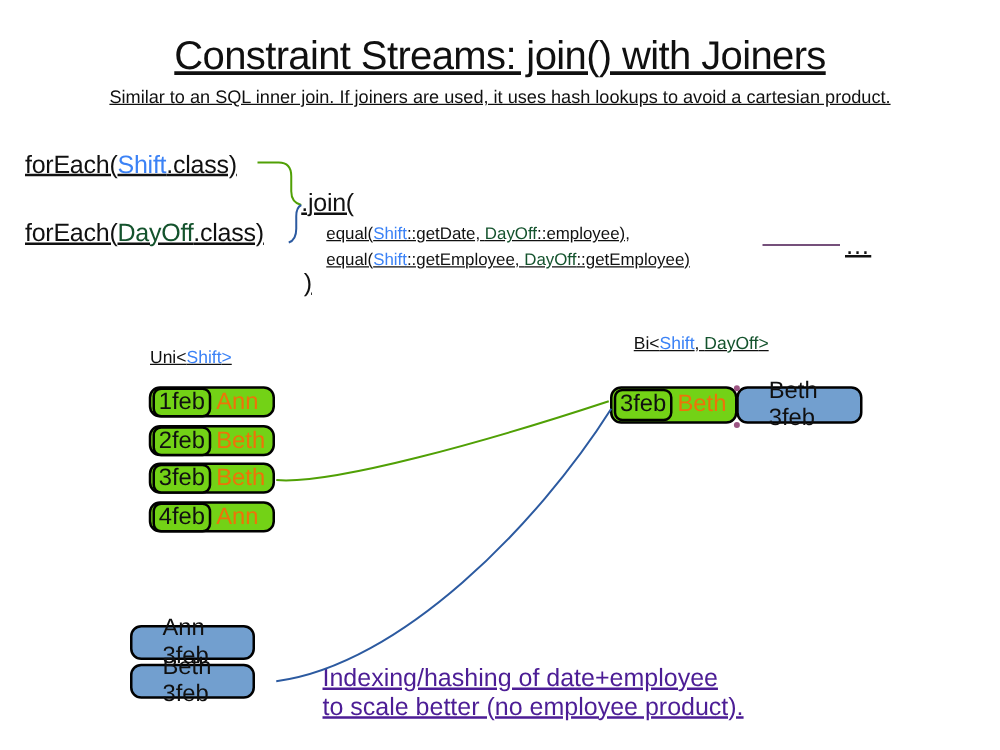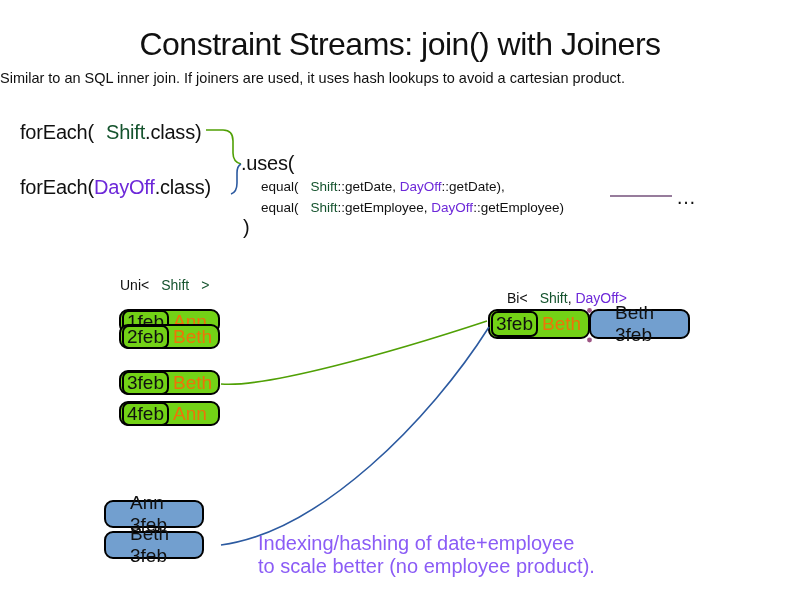--- a/index.html
+++ b/index.html
@@ -1,64 +1,64 @@
 <!DOCTYPE html>
 <html><head>
 <meta charset="utf-8">
 <style>
   html, body { margin: 0; padding: 0; background: #ffffff; }
   #slide {
     position: relative; width: 800px; height: 600px; background: #ffffff;
     font-family: "Liberation Sans", sans-serif; color: #111; overflow: hidden;
   }
-  .abs { position: absolute; white-space: nowrap; }
+  .abs { position: absolute; white-space: nowrap; text-decoration: underline; }
 
   
   .title { left: 0; right: 0; top: 26px; text-align: center; font-size: 32px; letter-spacing: -0.5px; color: #101010; }
-  .subtitle { left: 0; right: 0; top: 70px; text-align: left; font-size: 14.5px; color: #101010; }
+  .subtitle { left: 0; right: 0; top: 70px; text-align: center; font-size: 14.5px; color: #101010; }
 
   
   .code-lg { font-size: 20px; letter-spacing: -0.2px; }
   .code-sm { font-size: 13.5px; }
   .fe1 { left: 20px; top: 121px; }
   .fe2 { left: 20px; top: 176px; }
   .join-open  { left: 241px; top: 152px; }
   .joiner1 { left: 261px; top: 179px; }
   .joiner2 { left: 261px; top: 200px; }
   .join-close { left: 243px; top: 216px; }
   .ellipsis { left: 676px; top: 186px; font-size: 20px; letter-spacing: 1px; }
 
-  .c-shift  { color: #14532d; margin-left: 12px; }
-  .c-dayoff { color: #6d28d9; }
+  .c-shift  { color: #3b82f6; }
+  .c-dayoff { color: #14532d; }
   .c-emp    { color: #ee7309; }
-  .c-note   { color: #8b5cf6; }
+  .c-note   { color: #4c1d95; }
 
   
   .stream-label { font-size: 14px; color: #101010; }
   .lbl-uni-shift  { left: 120px; top: 277px; }
   .lbl-uni-dayoff { left: 110px; top: 467px; }
-  .lbl-bi         { left: 507px; top: 290px; }
+  .lbl-bi         { left: 507px; top: 266px; }
 
   
   .card {
     position: absolute; box-sizing: border-box;
     border: 2px solid #000; border-radius: 9px;
     display: flex; align-items: center; font-size: 19px;
   }
   .card.green { background: #73d216; }
   .card.blue  { background: #729fcf; color: #101010; padding-left: 24px; }
   .datebox {
     box-sizing: border-box; border: 2px solid #000; border-radius: 7px;
     background: #73d216; height: 24px; margin-left: 1px; padding: 0 3px;
     display: flex; align-items: center; justify-content: center; color: #101010;
   }
   .empname { margin-left: 4px; }
 
   .gr { left: 119px; width: 101px; height: 25px; }
-  .gr0 { top: 309px; } .gr1 { top: 324px; } .gr2 { top: 370px; } .gr3 { top: 401px; }
+  .gr0 { top: 309px; } .gr1 { top: 340px; } .gr2 { top: 370px; } .gr3 { top: 401px; }
   .br { left: 104px; width: 100px; height: 28px; }
   .br0 { top: 500px; } .br1 { top: 531px; }
 
   
   .bi-green { left: 488px; top: 309px; width: 102px; height: 30px; }
   .bi-blue  { left: 589px; top: 309px; width: 101px; height: 30px; padding-left: 4px; }
   .bi-green .datebox { height: 26px; }
 
   
   .note { left: 258px; top: 532px; font-size: 20px; line-height: 22.5px; }
@@ -70,23 +70,23 @@
 
 <div id="slide">
 
   <div class="abs title">Constraint Streams: join() with Joiners</div>
   <div class="abs subtitle">Similar to an SQL inner join. If joiners are used, it uses hash lookups to avoid a cartesian product.</div>
 
   <div class="abs code-lg fe1"><span>forEach(</span><span class="c-shift">Shift</span><span>.class)</span></div>
 
   <div class="abs code-lg fe2"><span>forEach(</span><span class="c-dayoff">DayOff</span><span>.class)</span></div>
 
-  <div class="abs code-lg join-open">.uses(</div>
+  <div class="abs code-lg join-open">.join(</div>
 
-  <div class="abs code-sm joiner1"><span>equal(</span><span class="c-shift">Shift</span><span>::getDate, </span><span class="c-dayoff">DayOff</span><span>::getDate),</span></div>
+  <div class="abs code-sm joiner1"><span>equal(</span><span class="c-shift">Shift</span><span>::getDate, </span><span class="c-dayoff">DayOff</span><span>::employee),</span></div>
 
   <div class="abs code-sm joiner2"><span>equal(</span><span class="c-shift">Shift</span><span>::getEmployee, </span><span class="c-dayoff">DayOff</span><span>::getEmployee)</span></div>
 
   <div class="abs code-lg join-close">)</div>
   <div class="abs ellipsis">…</div>
 
   <div class="abs stream-label lbl-uni-shift"><span>Uni&lt;</span><span class="c-shift">Shift</span><span class="c-shift">&gt;</span></div>
 
   <div class="card green gr gr0">
       <span class="datebox">1feb</span>

